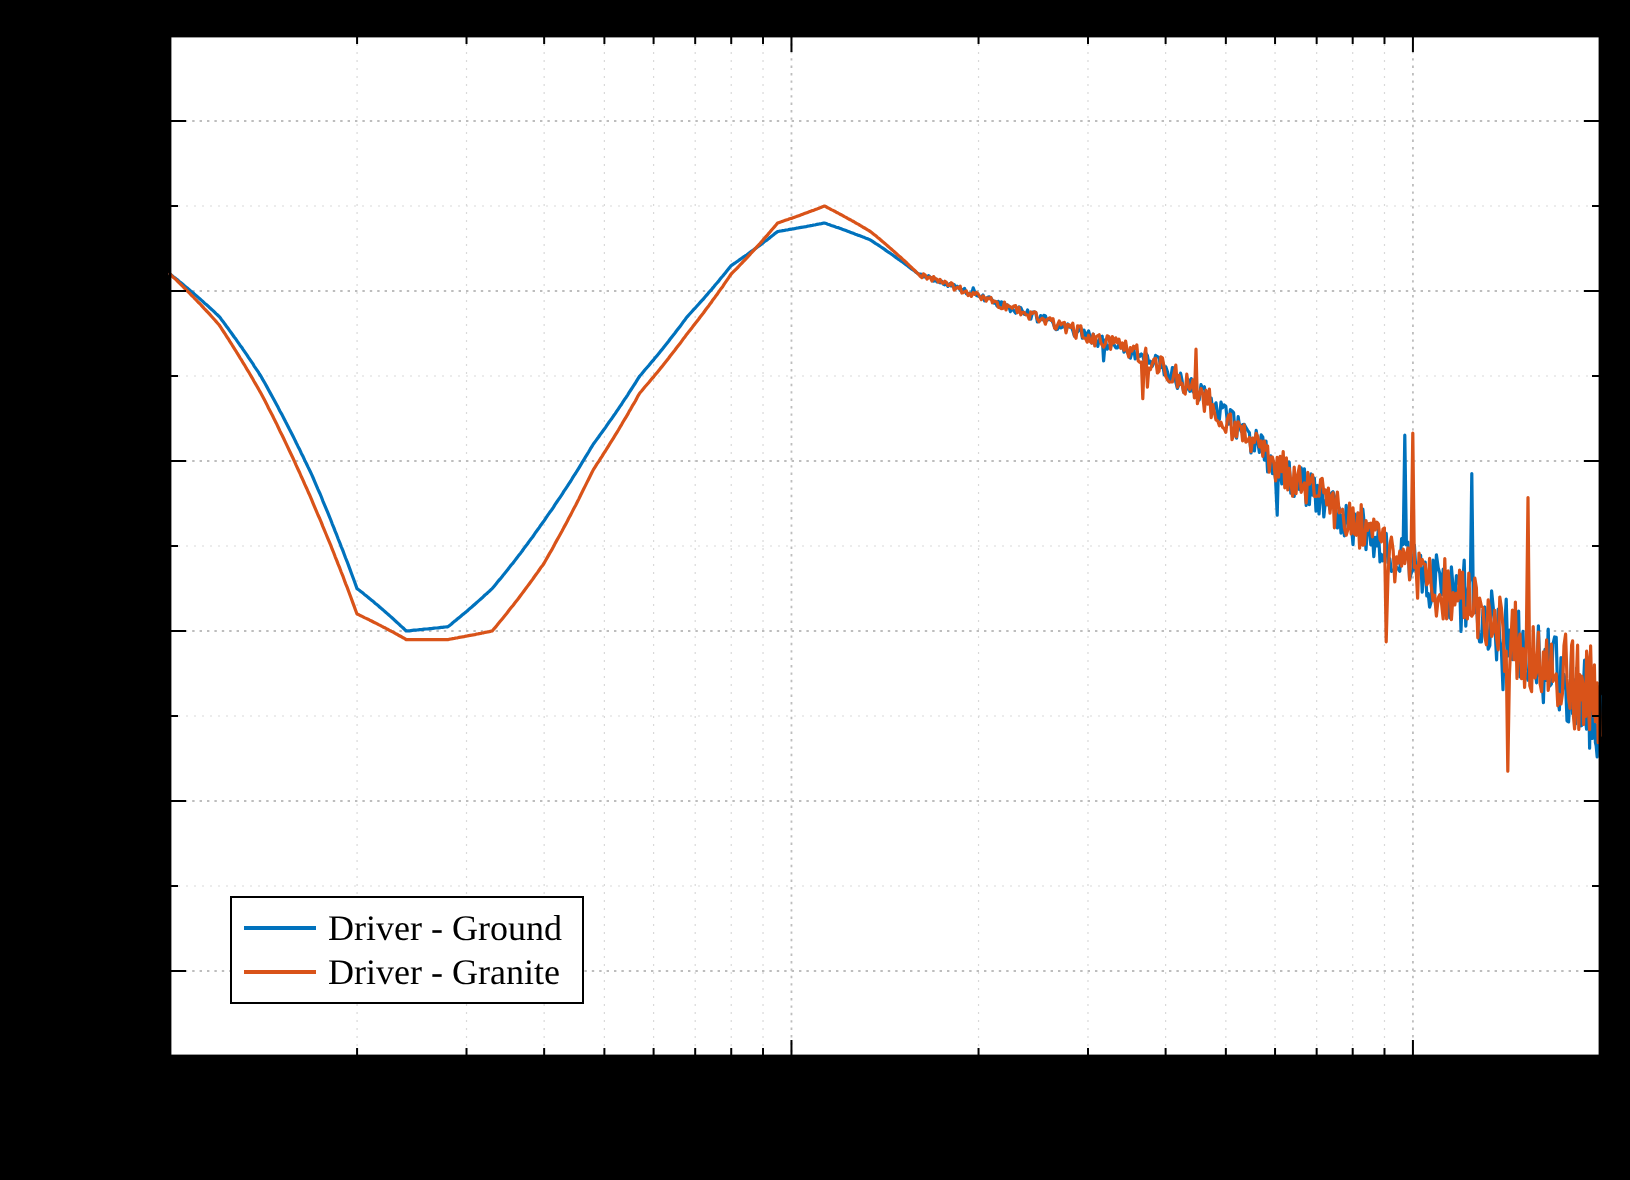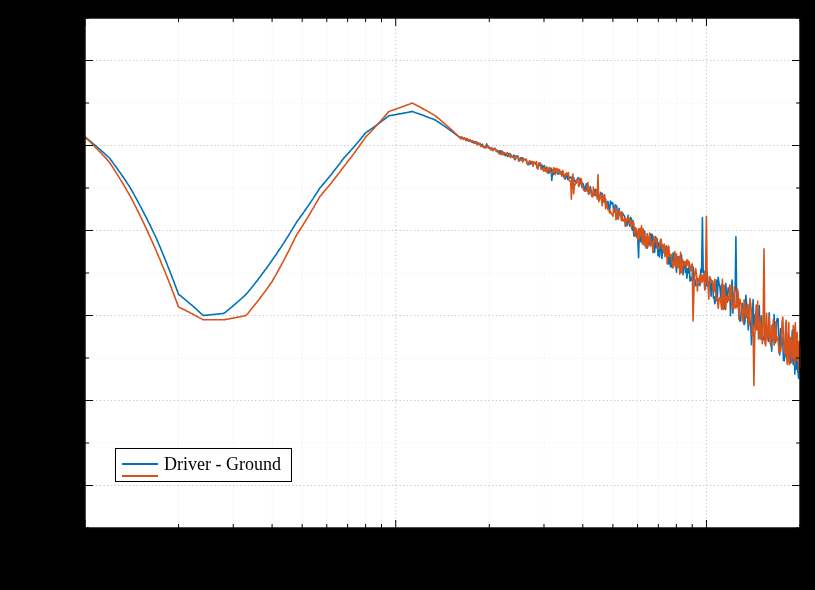--- a/index.html
+++ b/index.html
@@ -145,15 +145,16 @@
       <line x1="85" y1="18" x2="89" y2="18" stroke="#000" stroke-width="1"></line>
       <line x1="800" y1="18" x2="796" y2="18" stroke="#000" stroke-width="1"></line>
     </svg>
   <div class="legend-box" id="legend" style="left: 115px; top: 448px;">
       <div class="legend-row">
         <span class="legend-swatch" style="border-top-color: rgb(0, 114, 189);"></span>
         <span>Driver - Ground</span>
       </div>
       <div class="legend-row">
         <span class="legend-swatch" style="border-top-color: rgb(217, 83, 25);"></span>
+        <span>Driver - Granite</span>
       </div>
     </div>
 </div>
 
 </body></html>

